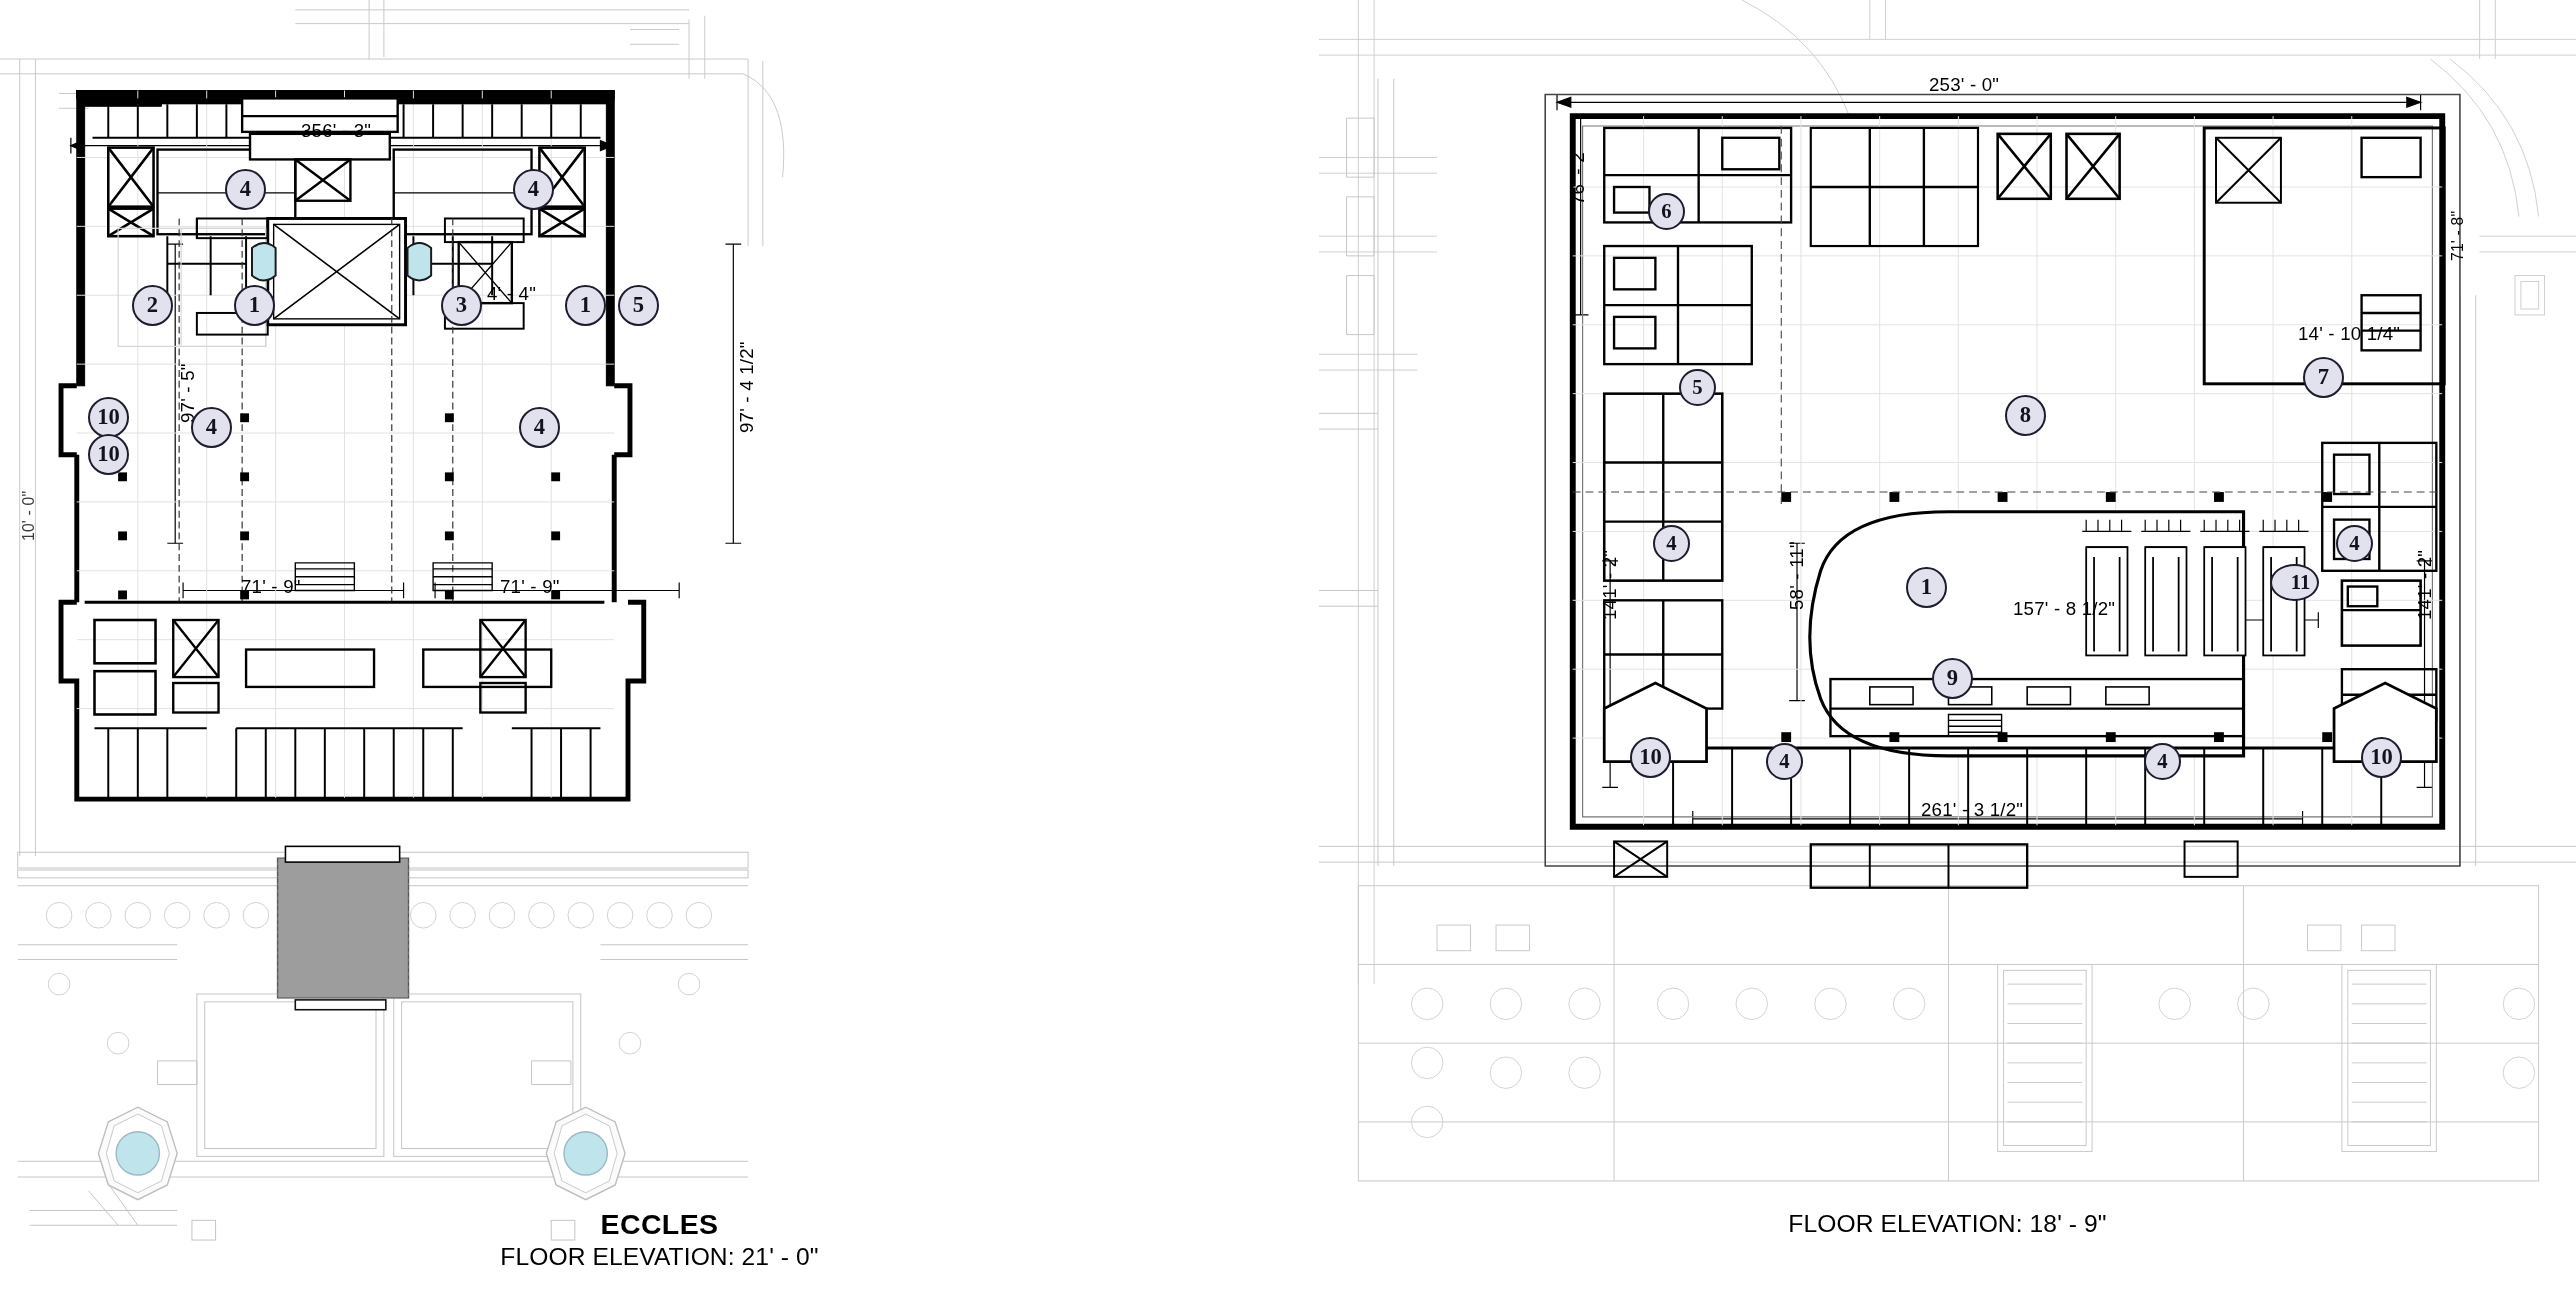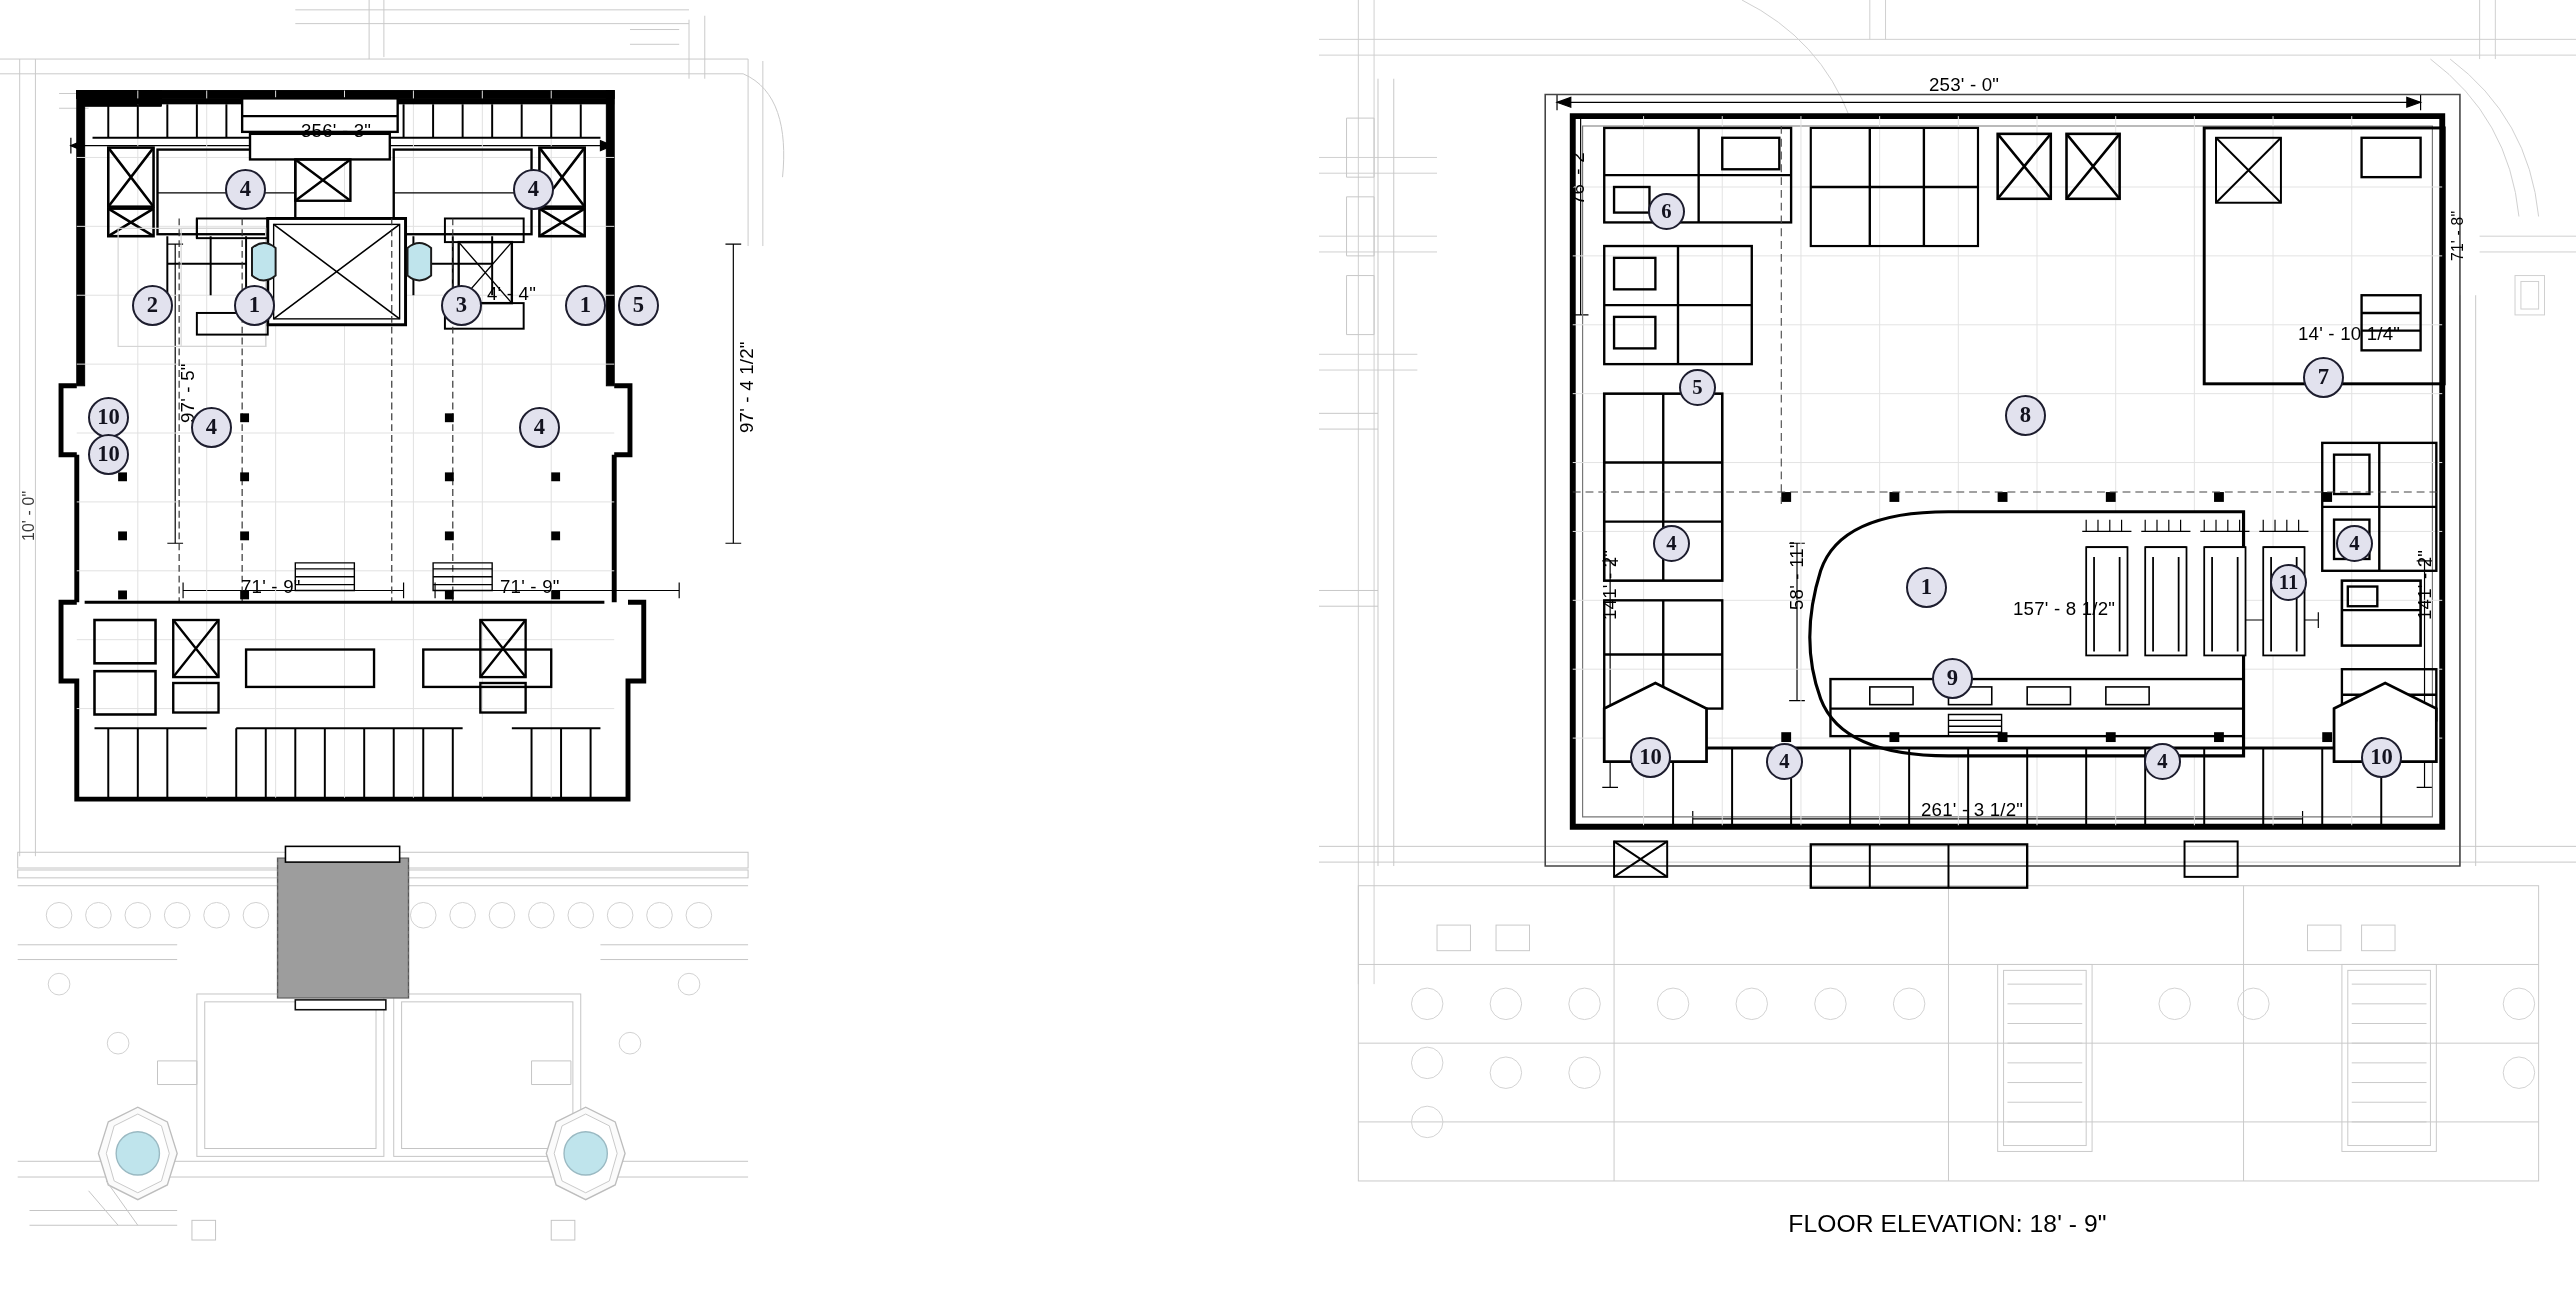--- a/index.html
+++ b/index.html
@@ -316,20 +316,24 @@
   <div class="rm m" style="left:132px;top:285px;">2</div>
   <div class="rm m" style="left:234px;top:285px;">1</div>
   <div class="rm m" style="left:441px;top:285px;">3</div>
   <div class="rm m" style="left:565px;top:285px;">1</div>
   <div class="rm m" style="left:618px;top:285px;">5</div>
   <div class="rm m" style="left:88px;top:397px;">10</div>
   <div class="rm m" style="left:88px;top:434px;">10</div>
   <div class="rm m" style="left:191px;top:407px;">4</div>
   <div class="rm m" style="left:519px;top:407px;">4</div>
 
+  <div class="titleblock" id="title-eccles">
+    <div class="t-main">ECCLES</div>
+    <div class="t-sub">FLOOR ELEVATION: 21' - 0"</div>
+  </div>
 </div>
 
 <div class="plan" id="plan-frb">
 
   <div class="svgwrap">
   <svg viewBox="0 0 1278 1324" preserveAspectRatio="none">
 
     <g stroke="#cfcfcf" fill="none" stroke-width="1">
       <path d="M0 40 H1278 M0 56 H1278"></path>
       <path d="M40 0 V1000 M56 0 V1000"></path>
@@ -552,21 +556,21 @@
   <div class="dim" style="left:602px;top:799px;">261' - 3 1/2"</div>
   <div class="dim" style="left:979px;top:323px;">14' - 10 1/4"</div>
   <div class="dim v" style="left:1130px;top:261px;transform:rotate(-90deg);font-size:15.7px;">71' - 8"</div>
 
   <div class="rm s" style="left:329px;top:193px;">6</div>
   <div class="rm s" style="left:360px;top:369px;">5</div>
   <div class="rm m" style="left:686px;top:395px;">8</div>
   <div class="rm m" style="left:984px;top:357px;">7</div>
   <div class="rm s" style="left:334px;top:525px;">4</div>
   <div class="rm m" style="left:587px;top:567px;">1</div>
-  <div class="rm s" style="left:951px;top:564px;">11</div>
+  <div class="rm s" style="left:951px;top:564px;padding-left:12px;">11</div>
   <div class="rm s" style="left:1017px;top:525px;">4</div>
   <div class="rm m" style="left:613px;top:658px;">9</div>
   <div class="rm m" style="left:311px;top:737px;">10</div>
   <div class="rm s" style="left:447px;top:743px;">4</div>
   <div class="rm s" style="left:825px;top:743px;">4</div>
   <div class="rm m" style="left:1042px;top:737px;">10</div>
 
   <div class="titleblock" id="title-frb">
     <div class="t-sub">FLOOR ELEVATION: 18' - 9"</div>
   </div>

